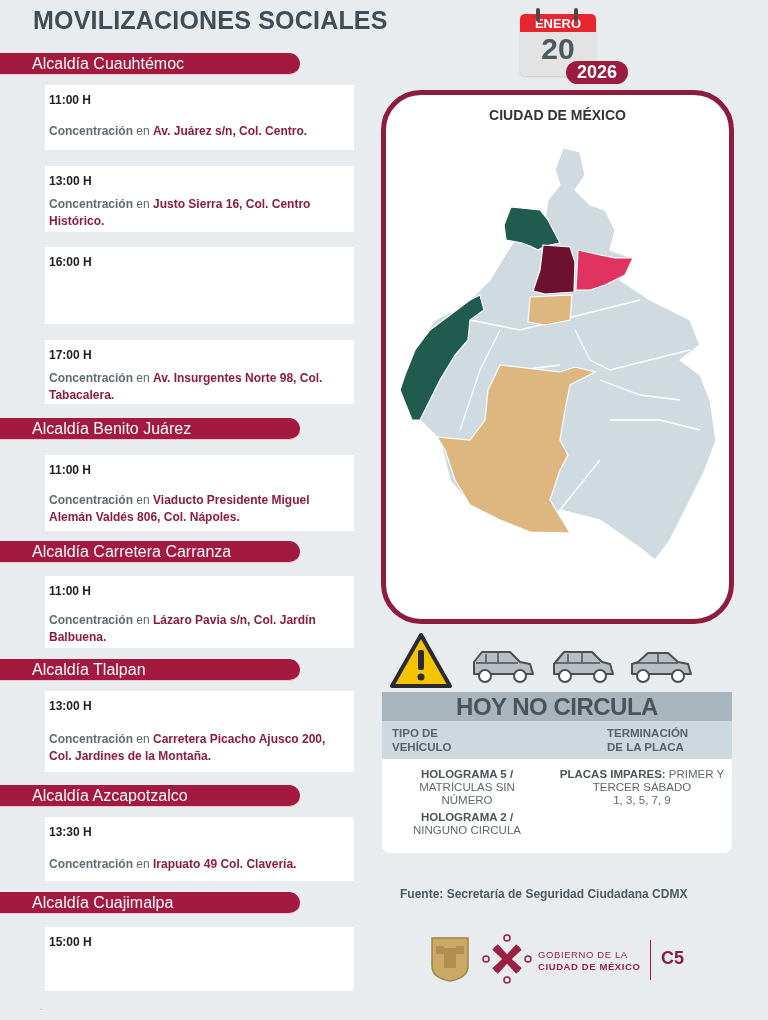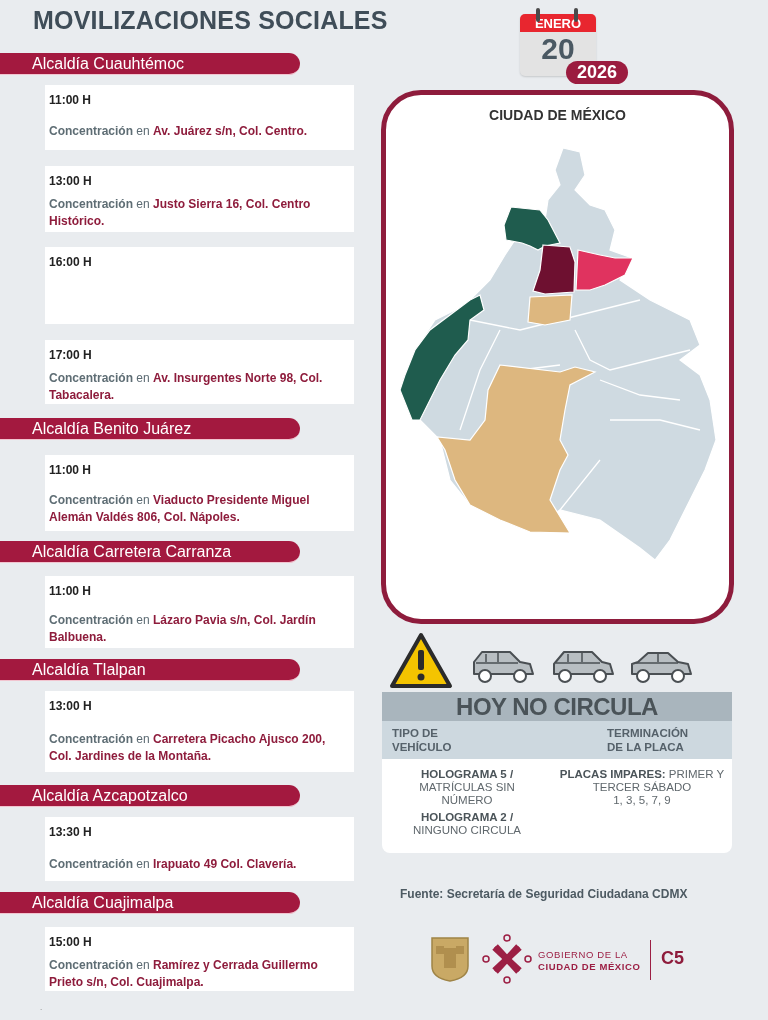--- a/index.html
+++ b/index.html
@@ -135,21 +135,20 @@
 
 <div class="alcaldia-bar" style="top:785px">Alcaldía Azcapotzalco</div>
 <div class="event-card" style="top:817px;height:64px">
   <div class="event-time">13:30 H</div>
   <div class="event-desc" style="margin-top:16px"><span class="verb">Concentración</span><span> en </span><span class="addr">Irapuato 49 Col. Clavería.</span></div>
 </div>
 
 <div class="alcaldia-bar" style="top:892px">Alcaldía Cuajimalpa</div>
 <div class="event-card" style="top:927px;height:64px">
   <div class="event-time">15:00 H</div>
-  <div class="event-desc" style="margin-top:7px"><span class="verb">Concentración</span><span> en </span><span class="addr">Ramírez y Cerrada Guillermo Prieto s/n, Col. Cuajimalpa.</span></div>
 </div>
 
 <div class="dot">.</div>
 
 <div class="map-frame">
   <div class="map-title">CIUDAD DE MÉXICO</div>
   <svg class="map-svg" width="343" height="524" viewBox="386 95 343 524">
 
     <path d="M563,148 L580,152 L585,175 L575,190 L590,205 L605,210 L615,230 L610,250 L632,258 L620,280 L650,300 L690,320 L700,345 L680,360 L700,375 L710,400 L716,440 L705,470 L690,500 L670,540 L655,560 L640,548 L600,520 L560,510 L530,530 L500,520 L470,505 L450,480 L440,440 L420,420 L410,395 L402,380 L415,350 L435,320 L465,305 L490,280 L505,255 L515,240 L530,235 L545,220 L548,200 L560,185 L555,170 Z" fill="#cfdae1" stroke="#fff" stroke-width="1.2"></path>
 

